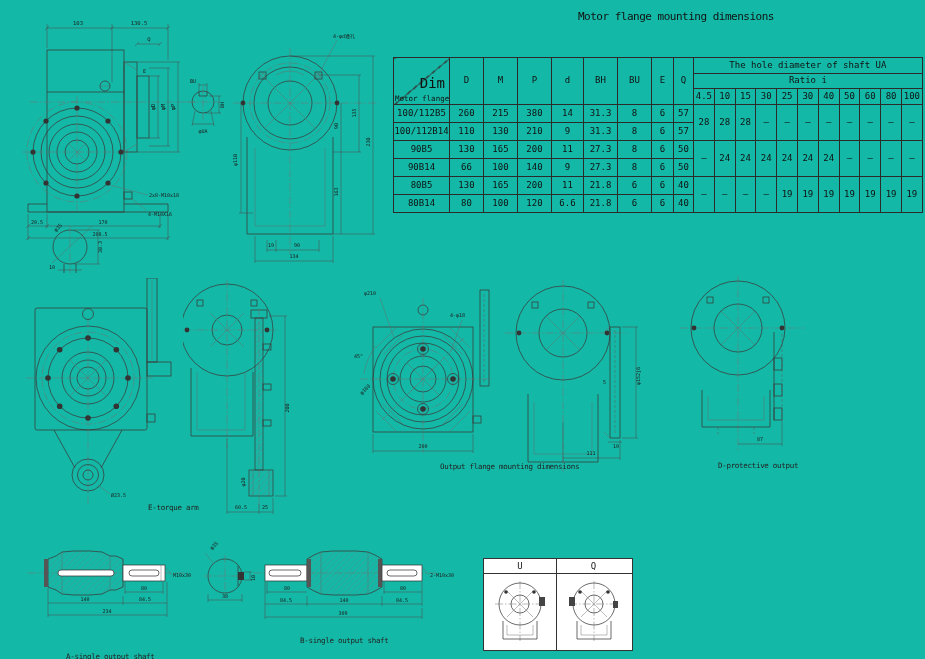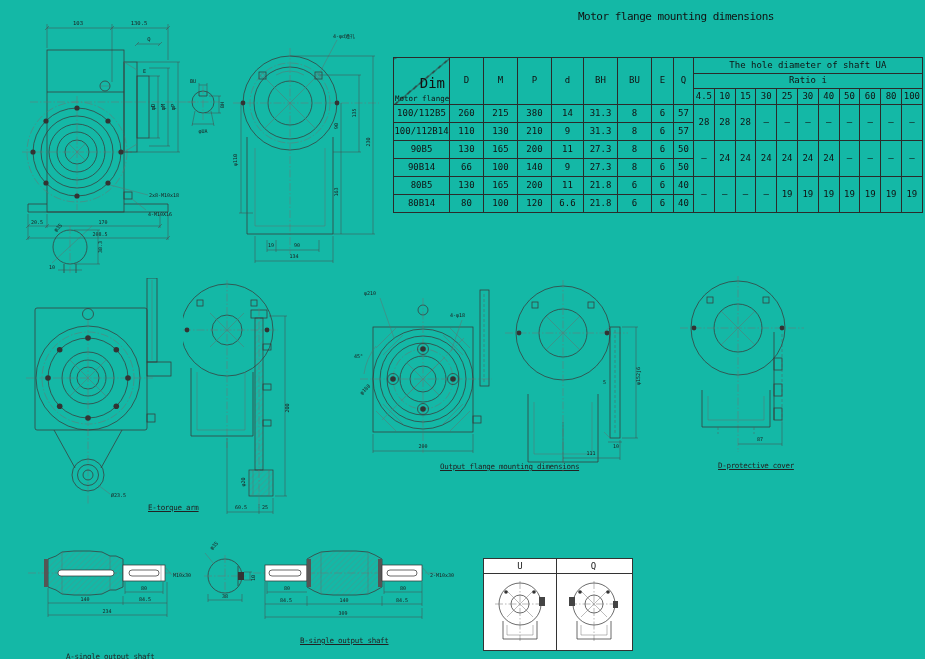--- a/index.html
+++ b/index.html
@@ -1,20 +1,20 @@
 <!DOCTYPE html>
 <html><head>
 <meta charset="utf-8">
 <style>
   html,body{margin:0;padding:0;background:#e8e8e8;}
   #page{position:relative;width:925px;height:659px;background:#14b8a6;overflow:hidden;
         font-family:"DejaVu Sans Mono",monospace;color:#1a1a1a;}
   .abs{position:absolute;}
   #title{font-size:11px;letter-spacing:-0.5px;color:#111;white-space:nowrap;}
-  .caption{font-size:7.5px;color:#222;white-space:nowrap;letter-spacing:-0.3px;text-decoration:underline;}
+  .caption{font-size:7.5px;color:#222;white-space:nowrap;letter-spacing:-0.3px;}
   
   #dim-table{position:absolute;left:393px;top:57px;width:529px;border-collapse:collapse;
              table-layout:fixed;font-size:9px;color:#111;}
   #dim-table th,#dim-table td{border:1px solid #2b2b2b;padding:0;text-align:center;
              font-weight:normal;line-height:1.05;white-space:nowrap;overflow:hidden;}
   #dim-table thead tr.h1 th{height:15px;}
   #dim-table thead tr.h2 th{height:14px;}
   #dim-table thead tr.h3 th{height:15px;}
   #dim-table tbody td{height:17px;font-size:9px;}
   #dim-table th.corner{position:relative;
@@ -567,21 +567,21 @@
       <rect class="ln" x="96" y="112" width="8" height="12"></rect>
       <rect class="ln" x="96" y="136" width="8" height="12"></rect>
       <line class="dsh" x1="104" y1="62" x2="104" y2="150"></line>
     </g>
     <g>
       <line class="dim" x1="104" y1="150" x2="104" y2="174"></line>
       <line class="dim" x1="60" y1="172" x2="104" y2="172"></line>
     </g>
     <text class="t t5" x="82" y="169" text-anchor="middle">87</text>
   </svg>
-  <div class="caption abs" style="left:718px;top:461px;">D-protective cover</div>
+  <div class="caption abs" style="left:718px;top:461px;">D-protective output</div>
 
   <svg class="abs" style="left:28px;top:542px" width="170" height="95" viewBox="0 0 170 95">
     <defs>
       <pattern id="hA" patternUnits="userSpaceOnUse" width="4" height="4" patternTransform="rotate(45)">
         <line x1="0" y1="0" x2="0" y2="4" stroke="#777" stroke-width="0.5"></line>
       </pattern>
     </defs>
     <line class="cl" x1="0" y1="31" x2="160" y2="31"></line>
     <g>
       <path d="M20,17 L28,14 L34,10 L46,9 L62,9 L74,10 L82,14 L88,14 L95,17 L95,45 L88,48 L82,48 L74,52 L62,53 L46,53 L34,52 L28,48 L20,45 Z" fill="url(#hA)" stroke="#3a3a3a" stroke-width="0.75"></path>

